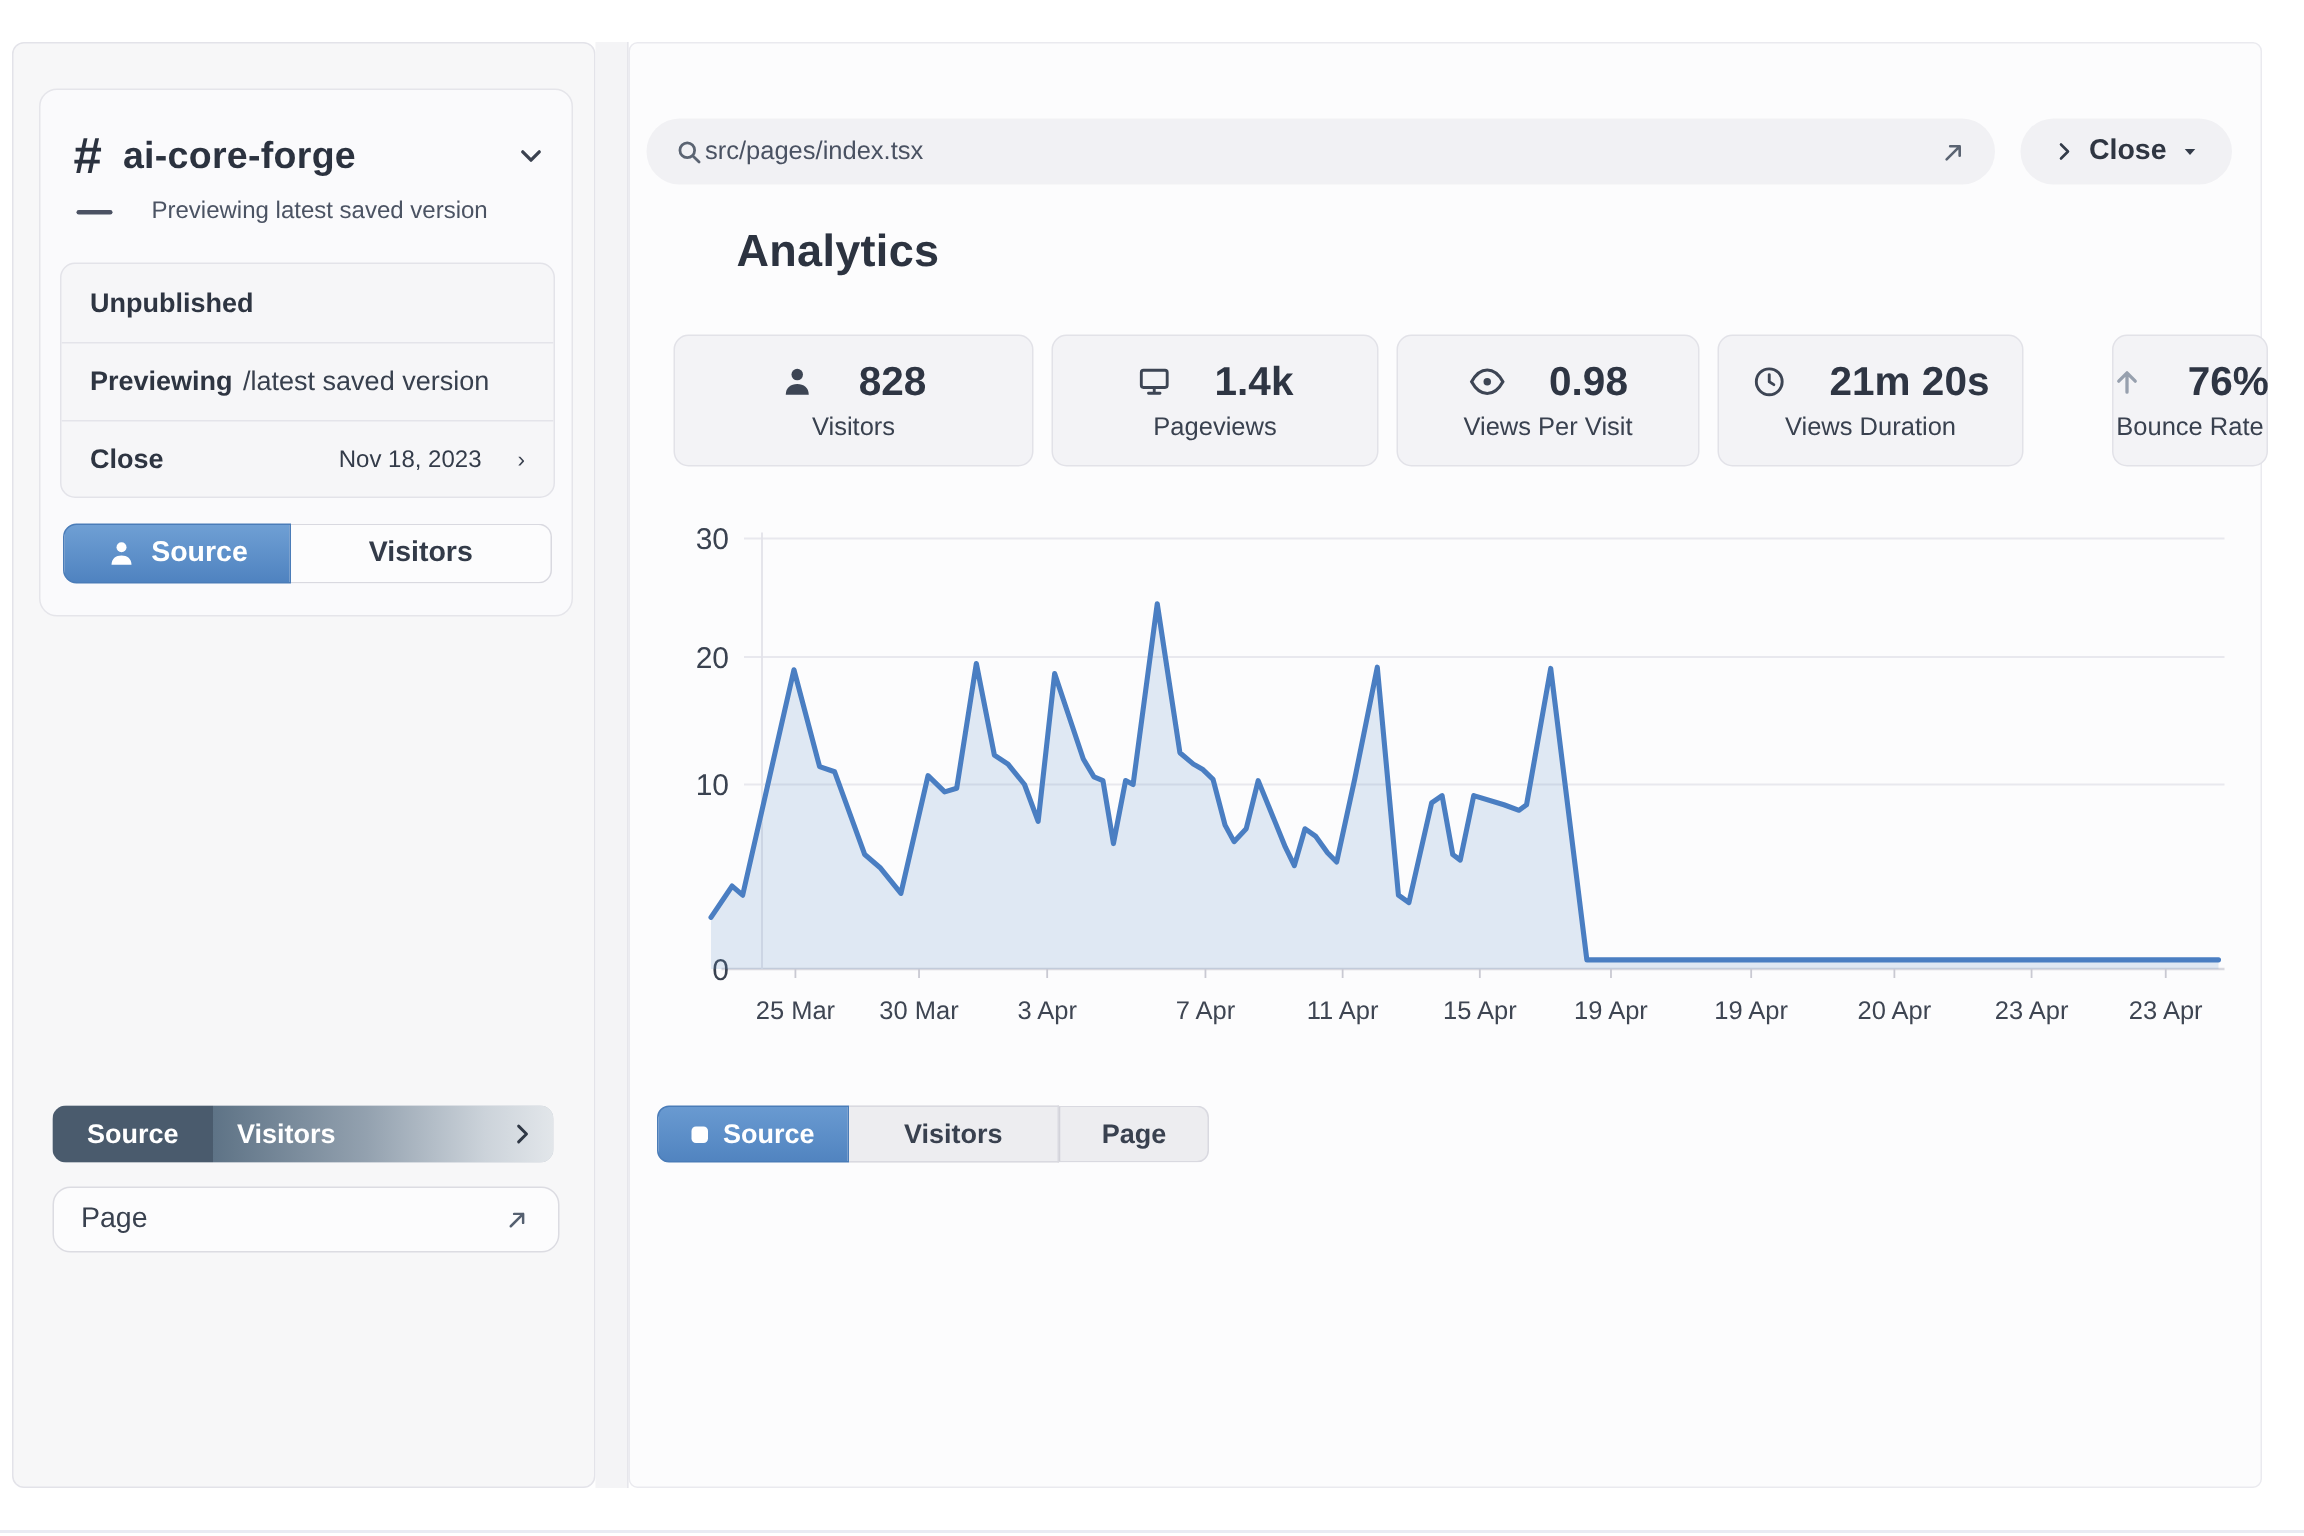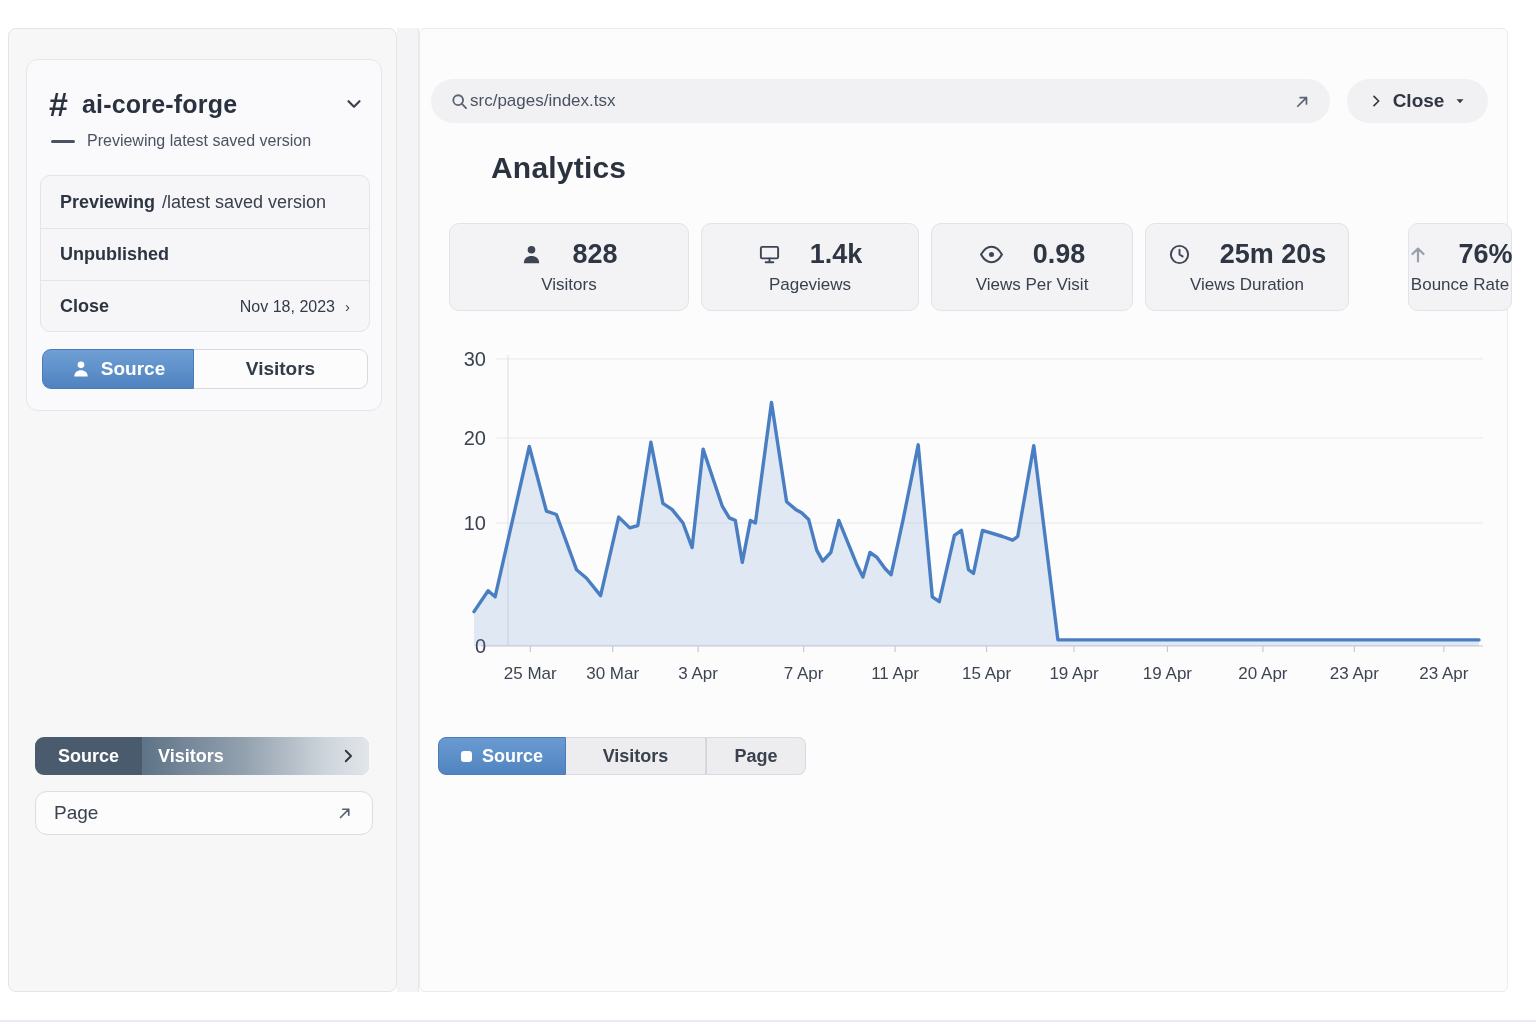--- a/index.html
+++ b/index.html
@@ -11,30 +11,30 @@
   .sidebar { position:absolute; left:8px; top:28px; width:389px; height:964px;
              background:#f7f7f8; border:1px solid #e3e3e9; border-radius:8px; }
   .project-card { position:absolute; left:17px; top:30px; width:356px; height:352px;
                   background:#fafafc; border:1px solid #e5e5ea; border-radius:12px; }
   .proj-header { position:absolute; left:22px; top:22px; right:16px; height:44px;
                  display:flex; align-items:center; }
   .hash { font-size:34px; font-weight:700; color:#2b323f; }
   .proj-name { font-size:25px; font-weight:700; color:#2b323f; margin-left:14px; letter-spacing:0.2px; }
   .proj-chevron { margin-left:auto; }
   .proj-sub { position:absolute; left:24px; top:70px; right:16px; height:22px;
-              display:flex; align-items:center; gap:12px; }
+              display:flex; align-items:center; gap:26px; }
   .dash { width:24px; height:3px; background:#4b5263; border-radius:2px; }
   .proj-sub-text { font-size:16px; color:#4b5363; }
   .status-box { position:absolute; left:13px; top:115px; width:330px; height:157px;
                 background:#f6f6f8; border:1px solid #e3e3e9; border-radius:10px; overflow:hidden; }
   .status-row { height:52px; display:flex; align-items:center; padding:0 19px; font-size:18px; color:#2e3542; }
   .status-row + .status-row { border-top:1px solid #e4e4ea; }
   .bold { font-weight:700; }
   .row2-rest { margin-left:7px; font-weight:400; color:#38404e; }
-  .row3-right { margin-left:auto; display:flex; align-items:center; gap:10px; font-size:16px; color:#333b49; }
+  .row3-right { margin-left:auto; display:flex; align-items:center; gap:24px; font-size:16px; color:#333b49; }
   .chev-txt { font-size:15px; color:#3b4250; }
   .seg { position:absolute; left:15px; top:289px; width:326px; height:40px; display:flex;
          border-radius:9px; }
   .seg-btn { display:flex; align-items:center; justify-content:center; gap:10px;
              font-size:19px; font-weight:600; }
   .seg-source { width:152px; color:#ffffff; background:linear-gradient(180deg,#6f9fd4,#4f83c0);
                 border:1px solid #4a7cb8; border-radius:9px 0 0 9px; }
   .seg-visitors { flex:1; color:#333b49; background:#fcfcfd; border:1px solid #d9d9e0;
                   border-left:none; border-radius:0 9px 9px 0; }
   .side-bar-toggle { position:absolute; left:26px; top:708px; width:334px; height:38px;
@@ -101,26 +101,26 @@
               <path d="M6 9l6 6 6-6"></path>
             </svg>
         </span>
       </div>
       <div class="proj-sub">
         <span class="dash"></span>
         <span class="proj-sub-text">Previewing latest saved version</span>
       </div>
 
       <div class="status-box">
+        <div class="status-row bold">
+          <span>Unpublished</span>
+        </div>
         <div class="status-row">
           <span class="bold">Previewing</span>
           <span class="row2-rest">/latest saved version</span>
-        </div>
-        <div class="status-row bold">
-          <span>Unpublished</span>
         </div>
         <div class="status-row">
           <span class="bold">Close</span>
           <span class="row3-right">
             <span>Nov 18, 2023</span>
             <span class="chev-txt">›</span>
           </span>
         </div>
       </div>
 
@@ -225,21 +225,21 @@
       </div>
       <div class="stat-label">Views Per Visit</div>
     </div>
 
     <div class="stat-card" style="left:725px;width:204px;">
       <div class="stat-top">
         <svg class="icon" width="23" height="23" viewBox="0 0 24 24" fill="none" stroke="#3d4554" stroke-width="2" stroke-linecap="round" stroke-linejoin="round">
             <circle cx="12" cy="12" r="9"></circle>
             <path d="M12 7v5l3.2 2"></path>
           </svg>
-        <span class="stat-value">25m 20s</span>
+        <span class="stat-value">21m 20s</span>
       </div>
       <div class="stat-label">Views Duration</div>
     </div>
 
     <div class="stat-card" style="left:988px;width:104px;">
       <div class="stat-top">
         <svg class="icon" width="22" height="22" viewBox="0 0 24 24" fill="none" stroke="#97a0ae" stroke-width="2.4" stroke-linecap="round" stroke-linejoin="round">
             <path d="M12 19V6M6 11l6-6 6 6"></path>
           </svg>
         <span class="stat-value">76%</span>

